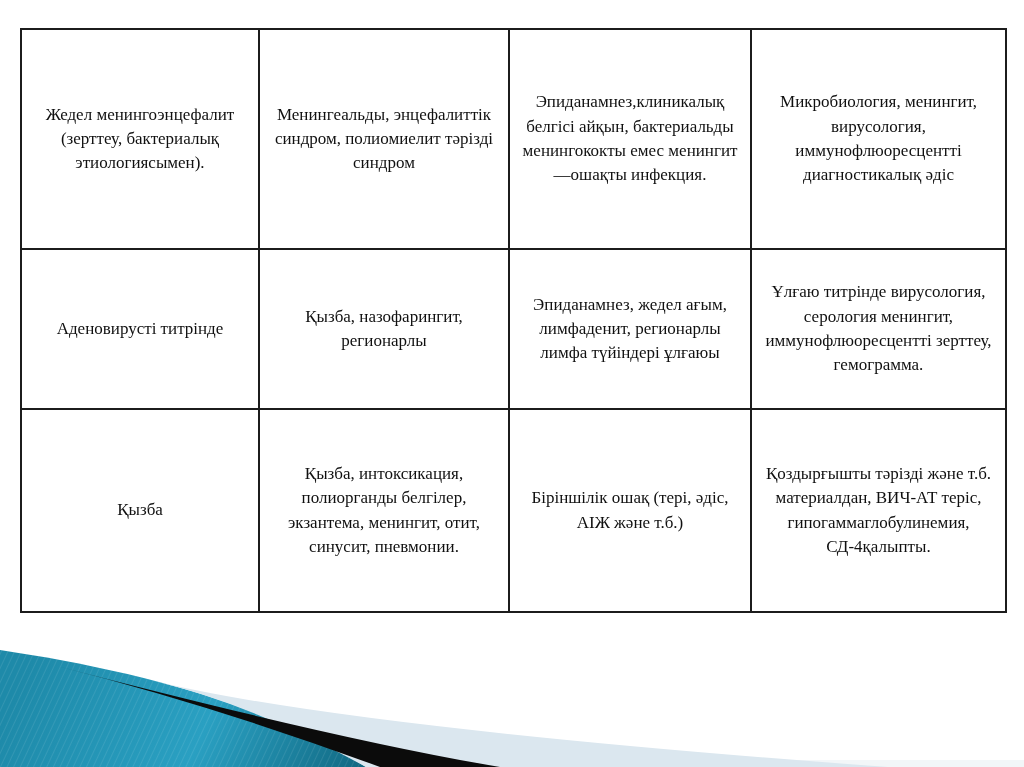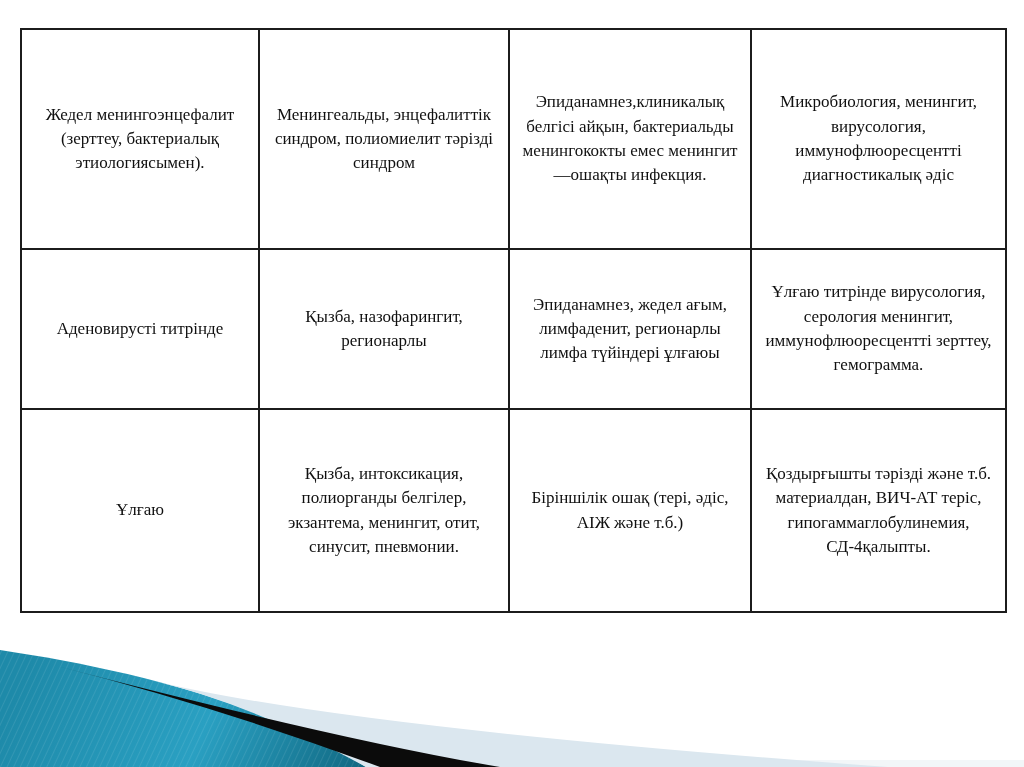--- a/index.html
+++ b/index.html
@@ -69,21 +69,21 @@
         <td>Эпиданамнез,клиникалық белгісі айқын, бактериальды менингококты емес менингит —ошақты инфекция.</td>
         <td>Микробиология, менингит, вирусология, иммунофлюоресцентті диагностикалық әдіс</td>
       </tr>
       <tr class="row-2">
         <td>Аденовирусті титрінде</td>
         <td>Қызба, назофарингит, регионарлы</td>
         <td>Эпиданамнез, жедел ағым, лимфаденит, регионарлы лимфа түйіндері ұлғаюы</td>
         <td>Ұлғаю титрінде вирусология, серология менингит, иммунофлюоресцентті зерттеу, гемограмма.</td>
       </tr>
       <tr class="row-3">
-        <td>Ұлғаю</td>
+        <td>Қызба</td>
         <td>Қызба, интоксикация, полиорганды белгілер, экзантема, менингит, отит, синусит, пневмонии.</td>
         <td>Біріншілік ошақ (тері, әдіс, АІЖ және т.б.)</td>
         <td>Қоздырғышты тәрізді және т.б. материалдан, ВИЧ-АТ теріс, гипогаммаглобулинемия, СД-4қалыпты.</td>
       </tr>
     </tbody>
   </table>
 
   <svg class="footer-art" viewBox="0 0 1024 767" xmlns="http://www.w3.org/2000/svg" aria-hidden="true">
     <defs>
       <linearGradient id="tealGrad" gradientUnits="userSpaceOnUse" x1="40" y1="640" x2="380" y2="790">

